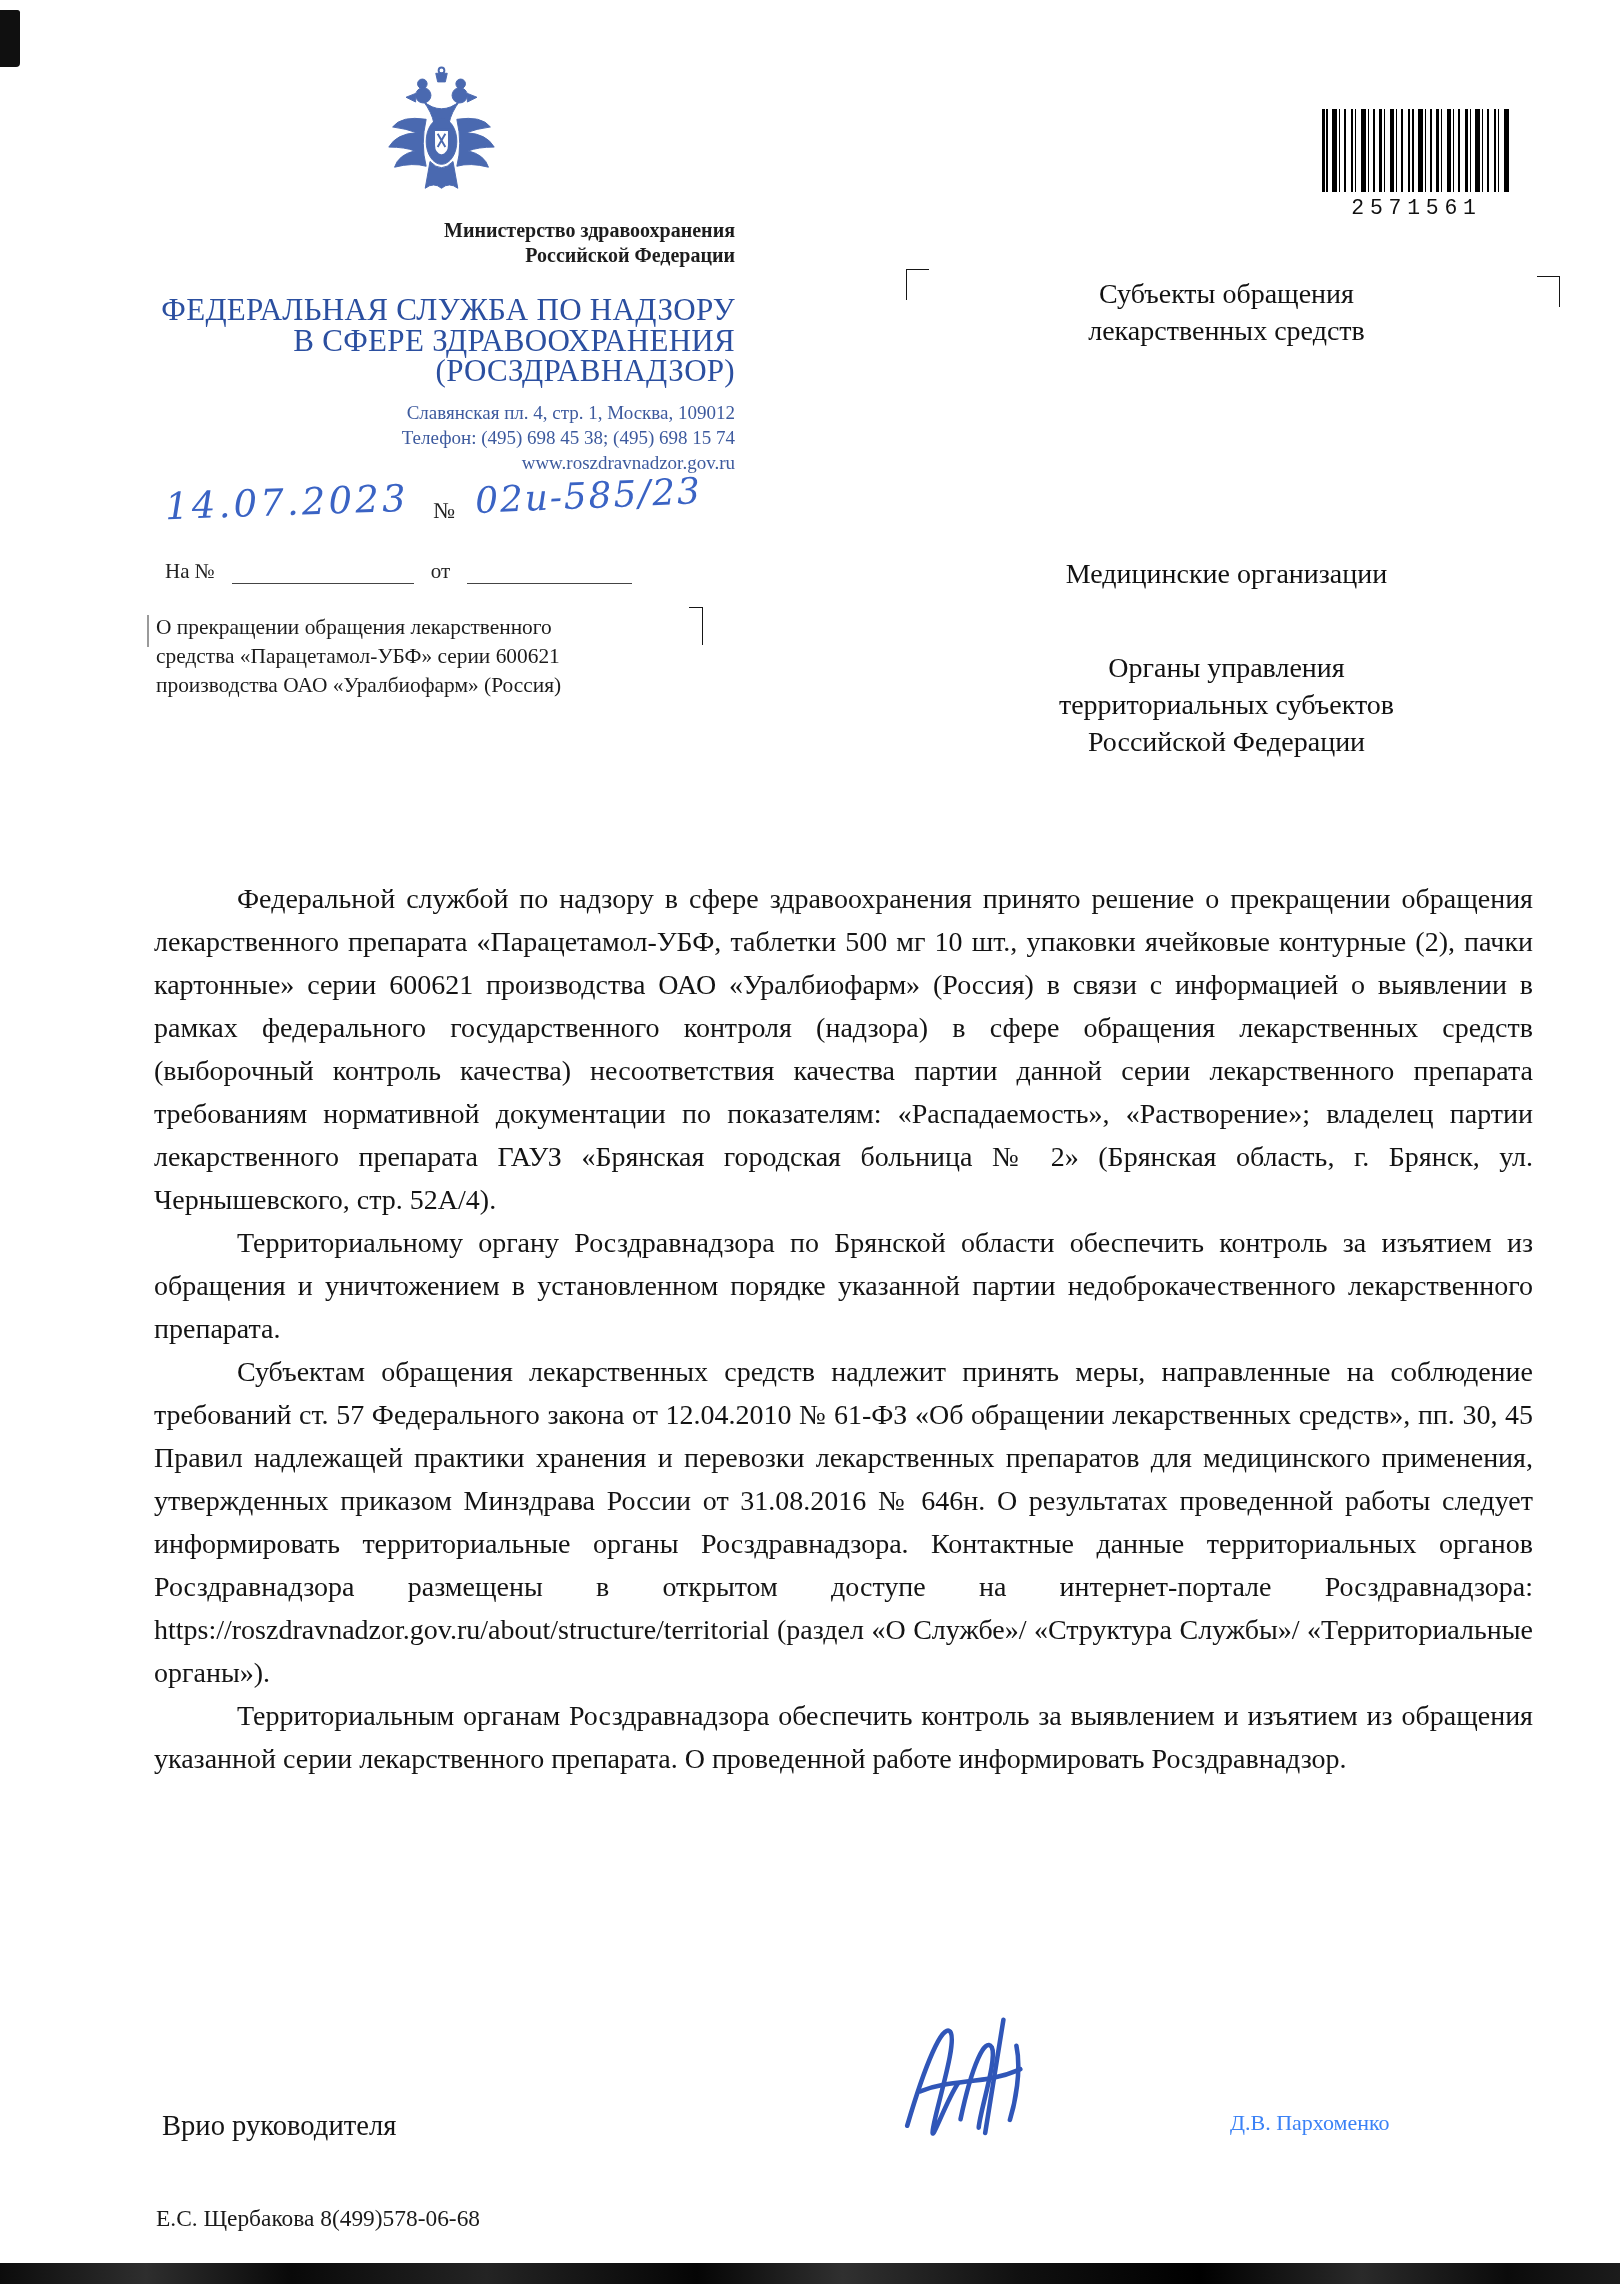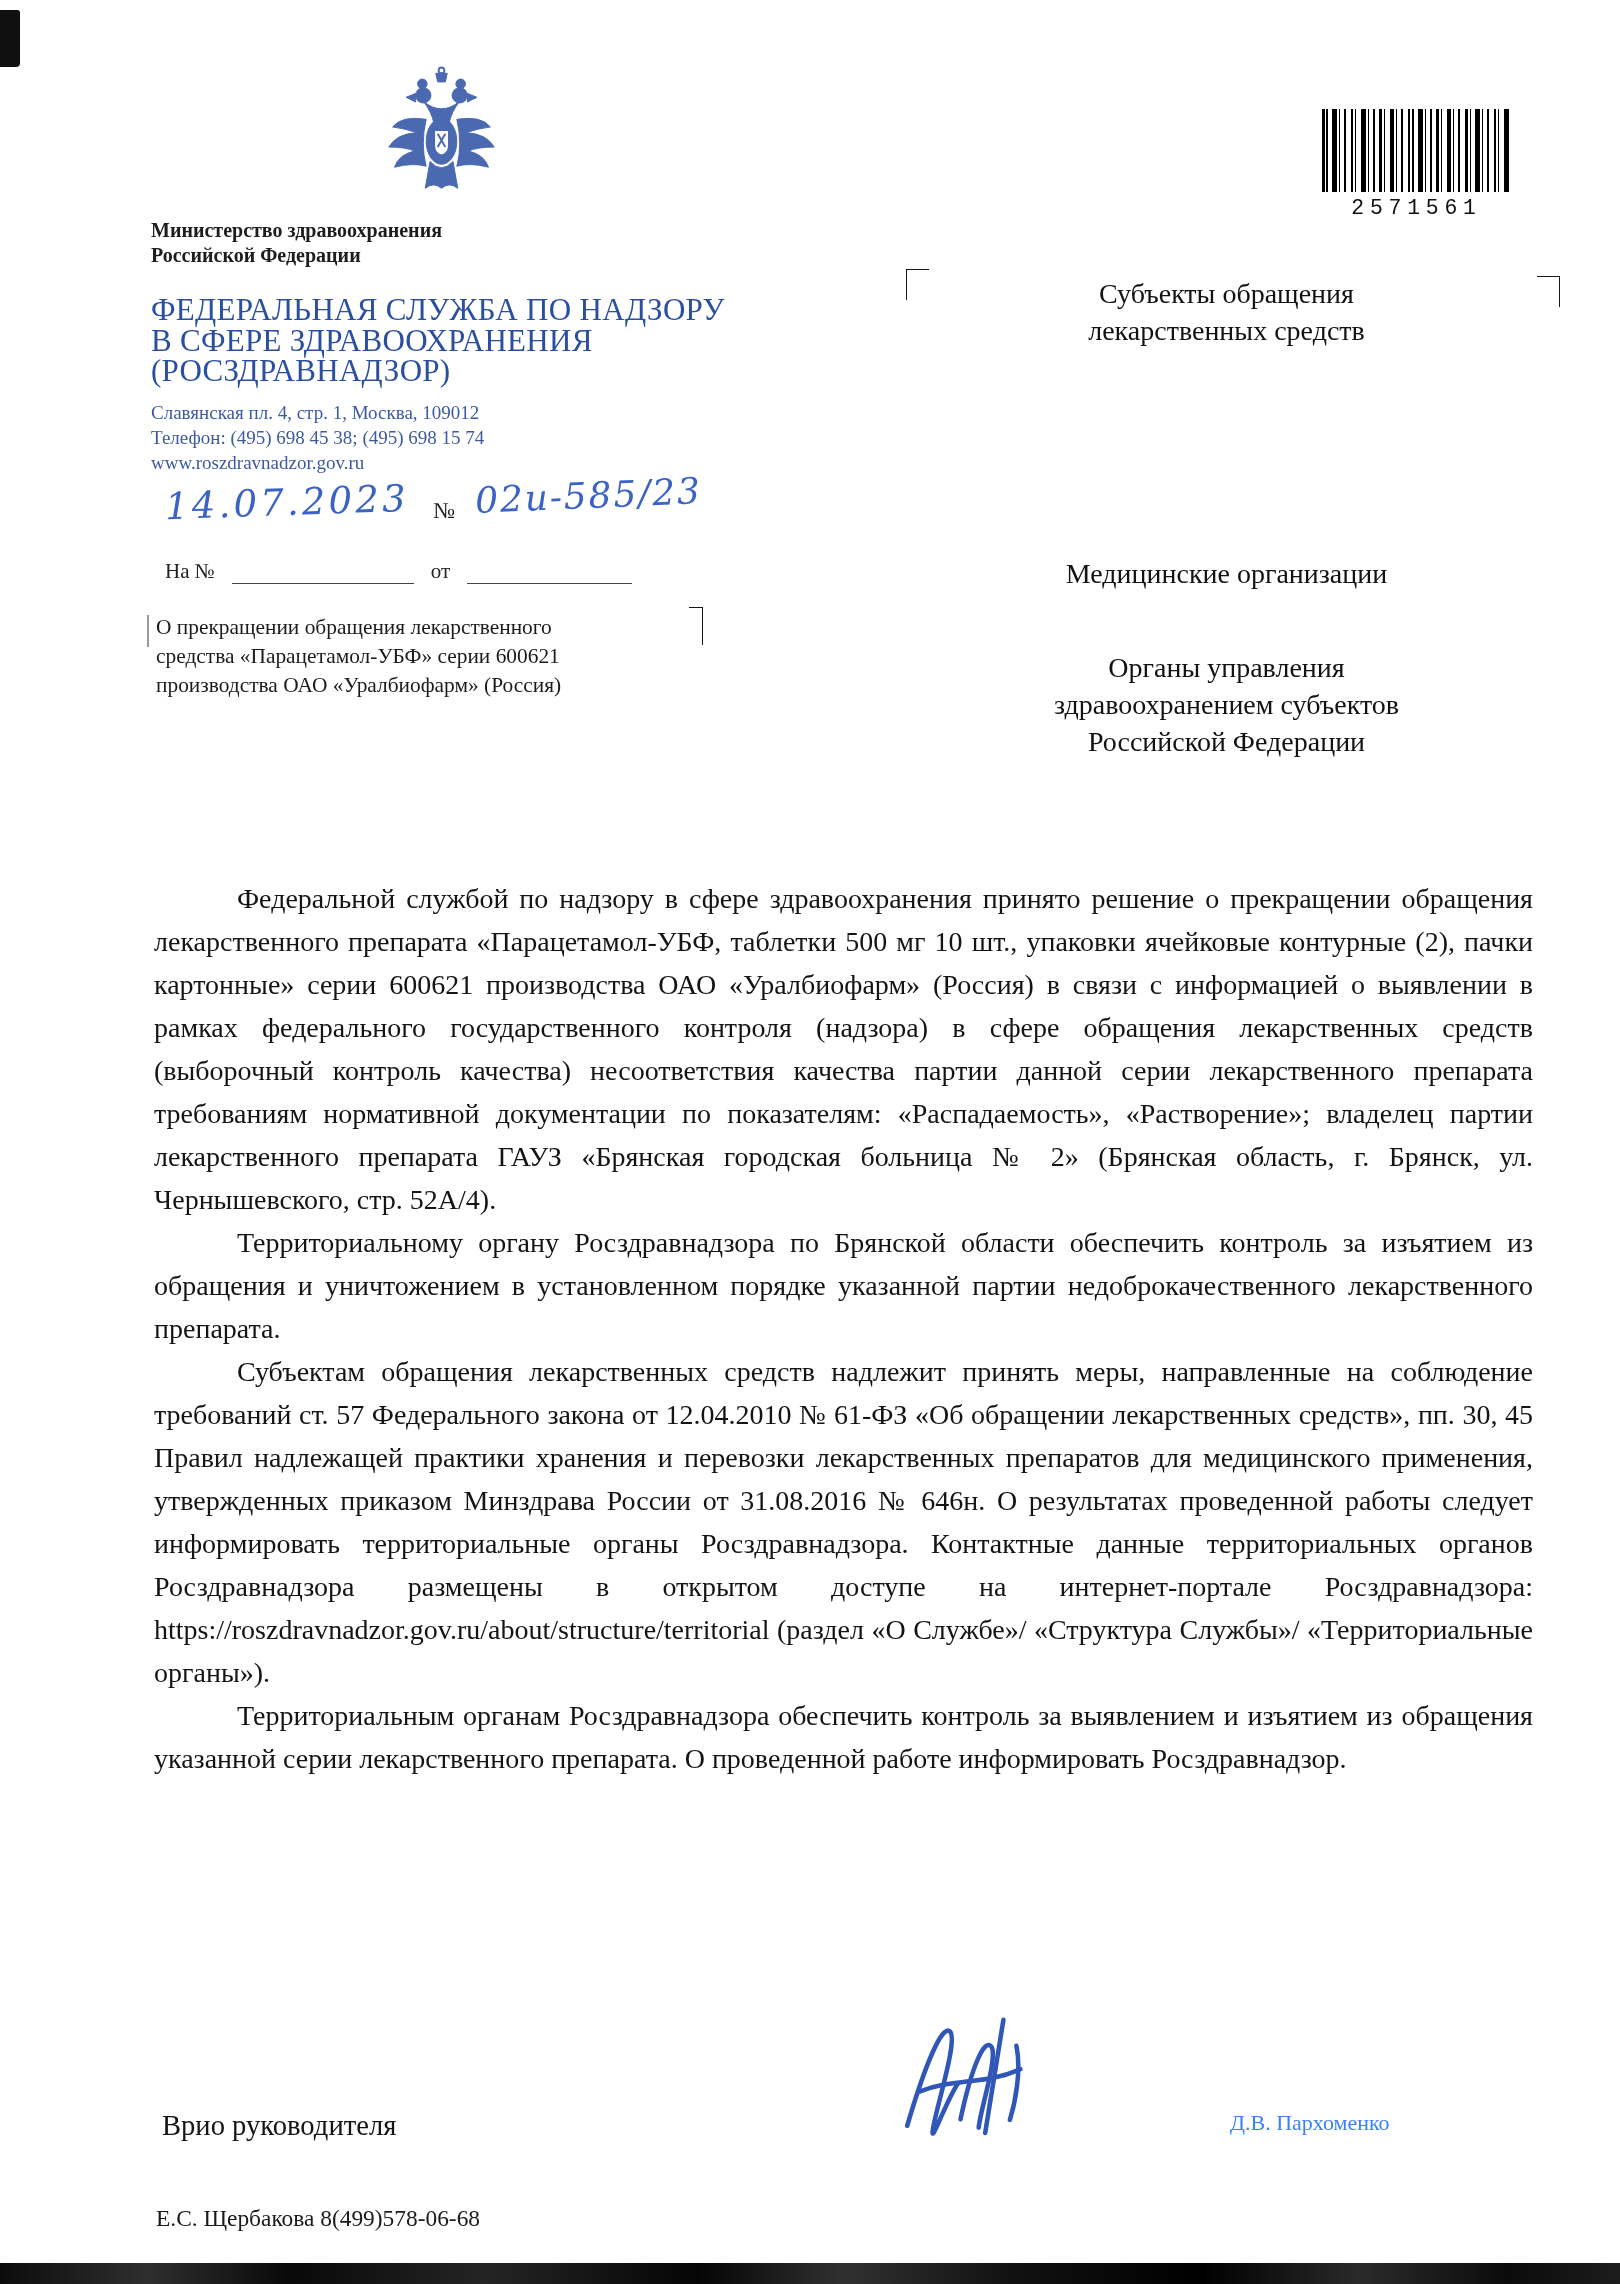--- a/index.html
+++ b/index.html
@@ -17,21 +17,21 @@
   .pre { white-space:pre-line; }
 
   
   .corner-blob { left:0; top:10.4px; width:19.5px; height:57px; background:#101010; border-radius:0 2.6px 3.9px 0; }
   .bottom-strip {
     left:0; top:2263px; width:1621px; height:21.4px;
     background:linear-gradient(90deg,#0c0c0c 0%,#2e2e2e 9%,#090909 18%,#242424 30%,#050505 43%,#303030 52%,#101010 63%,#000 74%,#2a2a2a 84%,#0b0b0b 93%,#1c1c1c 100%);
   }
 
   
-  .sender-col { left:151px; width:584px; text-align:left; }
+  .sender-col { left:151px; width:584px; text-align:right; }
   .ministry { top:218px; font-size:20px; font-weight:bold; line-height:25px; color:#1d1d1d; }
   .service  { top:275px; font-size:31px; font-weight:normal; line-height:30.5px; color:#2b4fa0; letter-spacing:0.3px;margin-top:20px; }
   .address  { top:400px; font-size:19px; line-height:25px; color:#3d5a9e; }
 
   
   .hand { font-style:italic; color:#3a63c4; font-family:"DejaVu Serif", serif; }
   .hw-date   { left:165px; top:481px; font-size:37px; transform:rotate(-2deg); letter-spacing:3.2px; }
   .no-sign   { left:433px; top:498px; font-size:23px; color:#222; }
   .hw-number { left:475px; top:475px; font-size:36px; transform:rotate(-2.5deg); letter-spacing:1.9px; }
 
@@ -141,21 +141,21 @@
     <div class="barcode-num">2571561</div>
   </div>
 
   <div class="abs mark mark-recip-left"></div>
   <div class="abs mark mark-recip-right"></div>
 
   <div class="abs recipient r1 pre">Субъекты обращения
 лекарственных средств</div>
   <div class="abs recipient r3 pre">Медицинские организации</div>
   <div class="abs recipient r4 pre">Органы управления
-здравоохранением субъектов
+территориальных субъектов
 Российской Федерации</div>
 
   <div class="abs body-text">
     <p>Федеральной службой по надзору в сфере здравоохранения принято решение о прекращении обращения лекарственного препарата «Парацетамол-УБФ, таблетки 500 мг 10 шт., упаковки ячейковые контурные (2), пачки картонные» серии 600621 производства ОАО «Уралбиофарм» (Россия) в связи с информацией о выявлении в рамках федерального государственного контроля (надзора) в сфере обращения лекарственных средств (выборочный контроль качества) несоответствия качества партии данной серии лекарственного препарата требованиям нормативной документации по показателям: «Распадаемость», «Растворение»; владелец партии лекарственного препарата ГАУЗ «Брянская городская больница № 2» (Брянская область, г. Брянск, ул. Чернышевского, стр. 52А/4).</p>
     <p>Территориальному органу Росздравнадзора по Брянской области обеспечить контроль за изъятием из обращения и уничтожением в установленном порядке указанной партии недоброкачественного лекарственного препарата.</p>
     <p>Субъектам обращения лекарственных средств надлежит принять меры, направленные на соблюдение требований ст. 57 Федерального закона от 12.04.2010 № 61-ФЗ «Об обращении лекарственных средств», пп. 30, 45 Правил надлежащей практики хранения и перевозки лекарственных препаратов для медицинского применения, утвержденных приказом Минздрава России от 31.08.2016 № 646н. О результатах проведенной работы следует информировать территориальные органы Росздравнадзора. Контактные данные территориальных органов Росздравнадзора размещены в открытом доступе на интернет-портале Росздравнадзора: https://roszdravnadzor.gov.ru/about/structure/territorial (раздел «О Службе»/ «Структура Службы»/ «Территориальные органы»).</p>
     <p>Территориальным органам Росздравнадзора обеспечить контроль за выявлением и изъятием из обращения указанной серии лекарственного препарата. О проведенной работе информировать Росздравнадзор.</p>
   </div>
 
   <div class="abs signature-svg">

